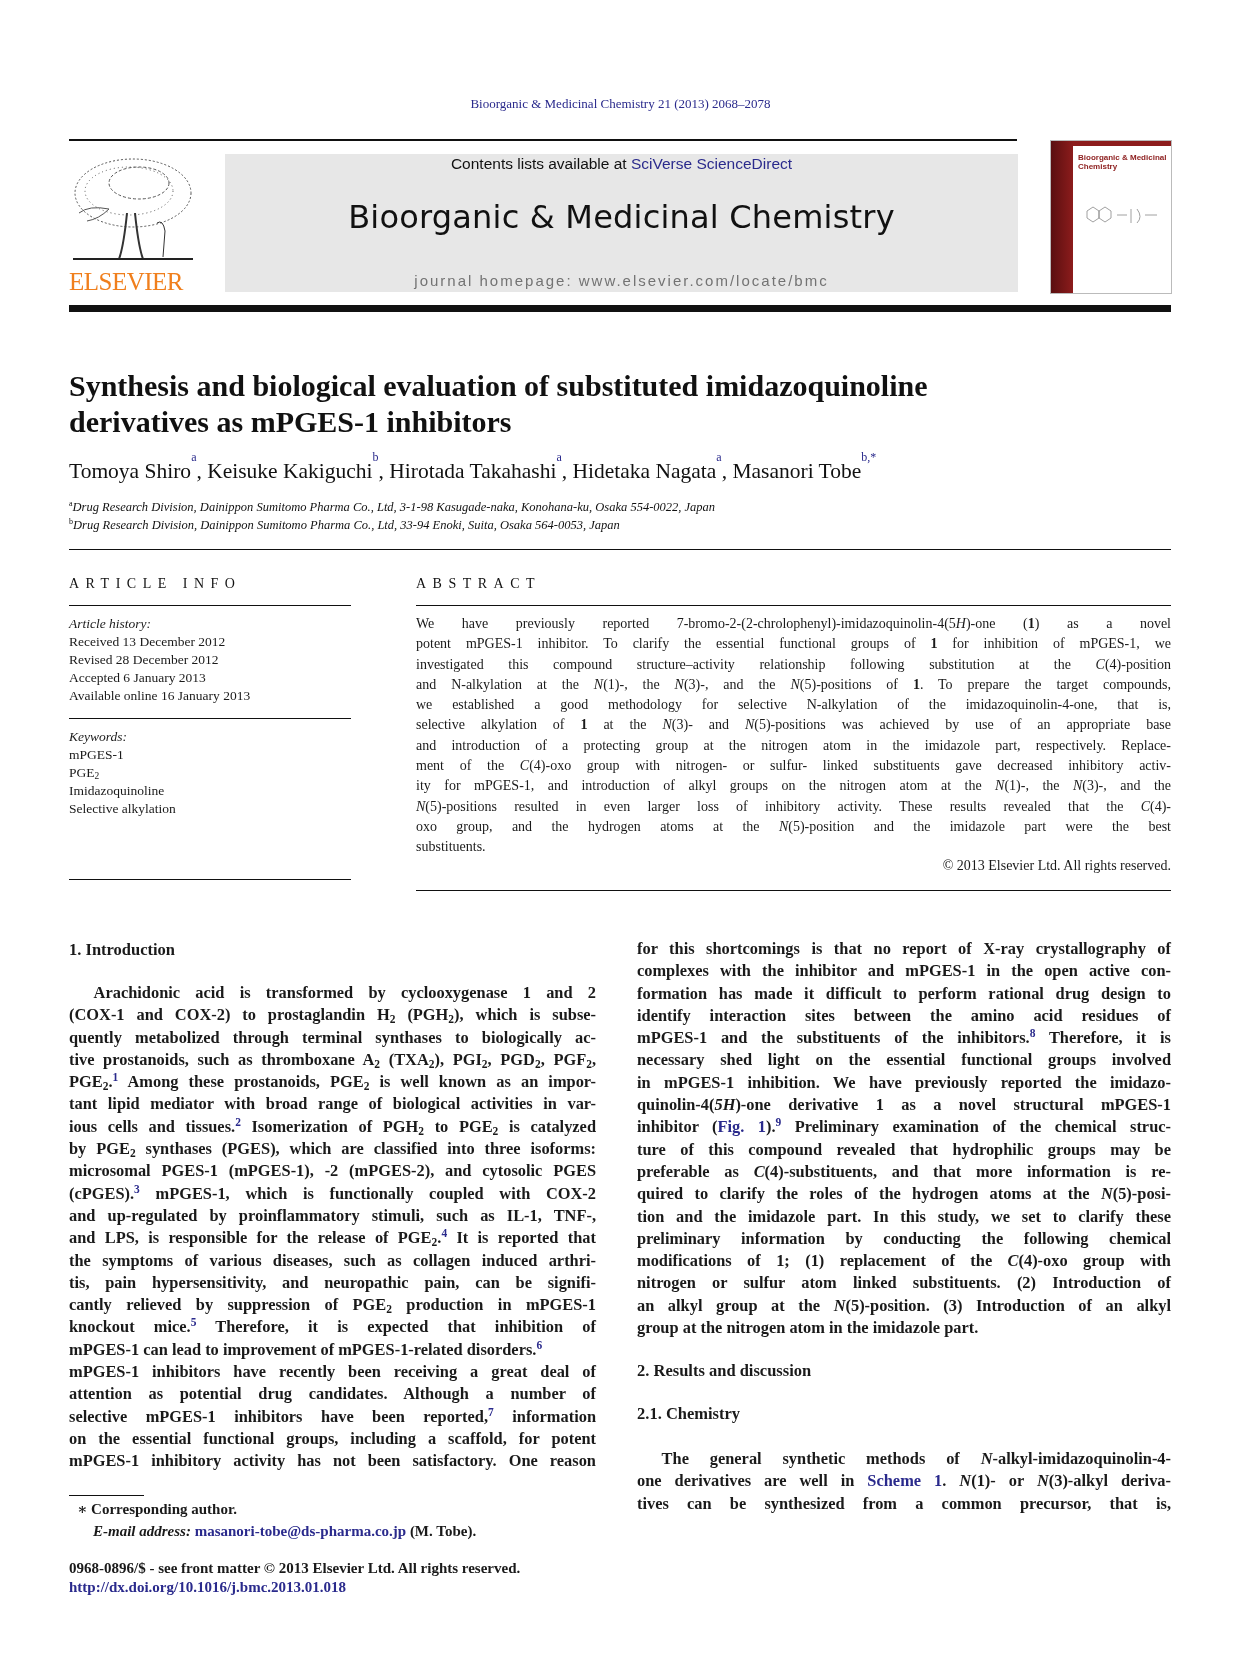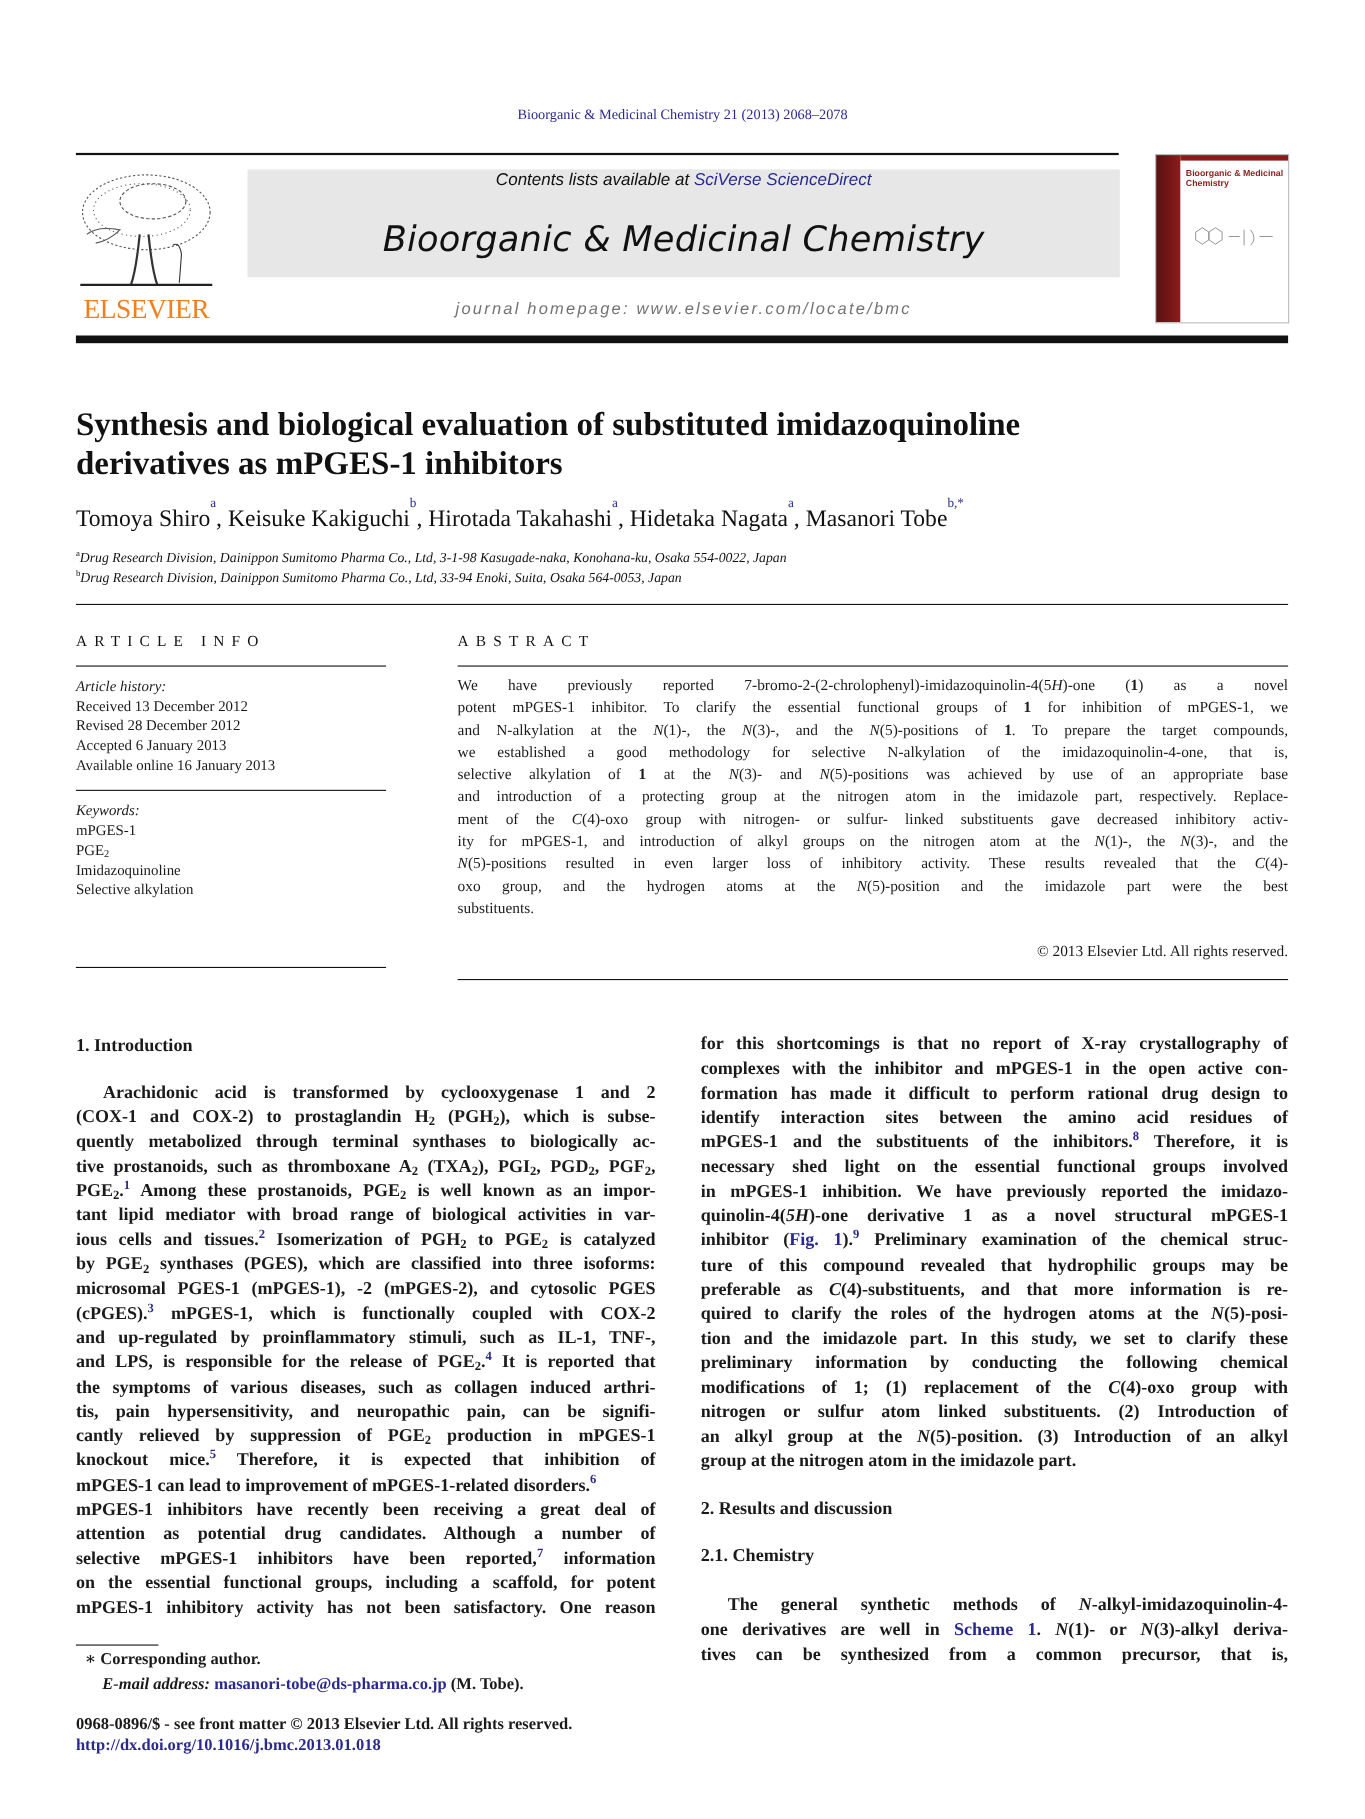--- a/index.html
+++ b/index.html
@@ -4,23 +4,23 @@
 <style>
   html,body{margin:0;padding:0;background:#fff;}
   body{width:1241px;height:1654px;position:relative;overflow:hidden;color:#1a1a1a;
        font-family:"Liberation Serif","DejaVu Serif",serif;}
   .abs{position:absolute;}
   a,.link{color:#2a2a8c;text-decoration:none;}
   .citation{left:0;width:1241px;top:96px;text-align:center;font-size:13px;color:#2a2a8c;}
   .hr-thin{left:69px;width:948px;top:139px;height:1.5px;background:#111;}
   .hr-thick{left:69px;width:1102px;top:305px;height:7px;background:#111;}
   .logo-box{left:69px;top:153px;width:128px;height:143px;}
-  .elsevier-word{position:absolute;left:0;bottom:0;width:128px;text-align:center;color:#f07f1d;
+  .elsevier-word{position:absolute;left:0;bottom:0;width:128px;color:#f07f1d;
        font-size:25px;letter-spacing:-0.5px;font-family:"Liberation Serif",serif;}
-  .banner{left:225px;top:154px;width:793px;height:98px;background:#e7e7e7;font-style:italic;}
+  .banner{left:225px;top:154px;width:793px;height:138px;background:#e7e7e7;}
   .banner .contents{position:absolute;top:0;width:100%;text-align:center;font-size:15.5px;
        font-family:"Liberation Sans",sans-serif;color:#111;line-height:20px;}
   .banner .jtitle{position:absolute;top:44px;width:100%;text-align:center;font-size:32px;color:#111;
        font-family:"DejaVu Sans",sans-serif;font-weight:normal;letter-spacing:0.2px;}
   .banner .homepage{position:absolute;top:118px;width:100%;text-align:center;font-size:15px;
        font-family:"Liberation Sans",sans-serif;letter-spacing:2px;color:#737373;}
   .cover{left:1050px;top:140px;width:120px;height:152px;border:1px solid #bbb;background:#fff;overflow:hidden;}
   .cover .spine{position:absolute;left:0;top:0;width:22px;height:100%;background:linear-gradient(90deg,#5a0f10,#8c1c1c);}
   .cover .topbar{position:absolute;left:22px;right:0;top:0;height:5px;background:#8c1c1c;}
   .cover .ctitle{position:absolute;left:27px;top:12px;width:90px;font-size:8px;line-height:9px;color:#8c1c1c;font-weight:bold;
@@ -116,20 +116,21 @@
       <div><span>Selective alkylation</span></div>
     </div>
 </div>
 <div class="abs rule" style="left:69px;width:282px;top:879px"></div>
 
 <div class="abs secthead" style="left:416px;top:576px">ABSTRACT</div>
 <div class="abs rule" style="left:416px;width:755px;top:605px"></div>
 <div class="abs abstract" style="top:614px" id="abstract">
     <span class="line"><span>We have previously reported 7-bromo-2-(2-chrolophenyl)-imidazoquinolin-4(5</span><i>H</i><span>)-one (</span><b>1</b><span>) as a novel</span></span>
     <span class="line"><span>potent mPGES-1 inhibitor. To clarify the essential functional groups of </span><b>1</b><span> for inhibition of mPGES-1, we</span></span>
+    <span class="line"><span>investigated this compound structure–activity relationship following substitution at the </span><i>C</i><span>(4)-position</span></span>
     <span class="line"><span>and N-alkylation at the </span><i>N</i><span>(1)-, the </span><i>N</i><span>(3)-, and the </span><i>N</i><span>(5)-positions of </span><b>1</b><span>. To prepare the target compounds,</span></span>
     <span class="line"><span>we established a good methodology for selective N-alkylation of the imidazoquinolin-4-one, that is,</span></span>
     <span class="line"><span>selective alkylation of </span><b>1</b><span> at the </span><i>N</i><span>(3)- and </span><i>N</i><span>(5)-positions was achieved by use of an appropriate base</span></span>
     <span class="line"><span>and introduction of a protecting group at the nitrogen atom in the imidazole part, respectively. Replace-</span></span>
     <span class="line"><span>ment of the </span><i>C</i><span>(4)-oxo group with nitrogen- or sulfur- linked substituents gave decreased inhibitory activ-</span></span>
     <span class="line"><span>ity for mPGES-1, and introduction of alkyl groups on the nitrogen atom at the </span><i>N</i><span>(1)-, the </span><i>N</i><span>(3)-, and the</span></span>
     <span class="line"><i>N</i><span>(5)-positions resulted in even larger loss of inhibitory activity. These results revealed that the </span><i>C</i><span>(4)-</span></span>
     <span class="line"><span>oxo group, and the hydrogen atoms at the </span><i>N</i><span>(5)-position and the imidazole part were the best</span></span>
     <span class="line last"><span>substituents.</span></span>
   </div>

